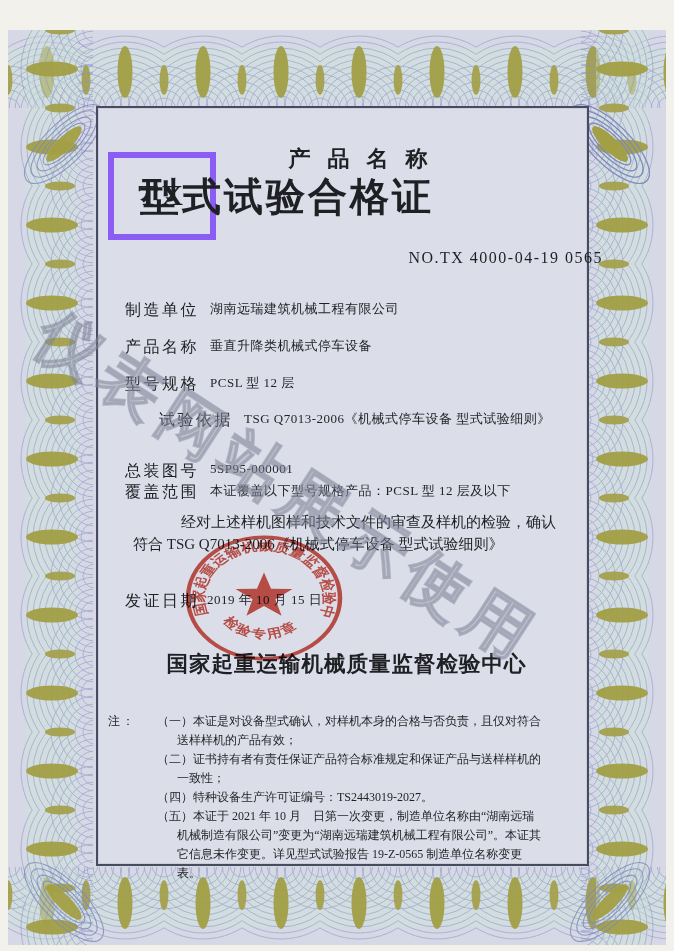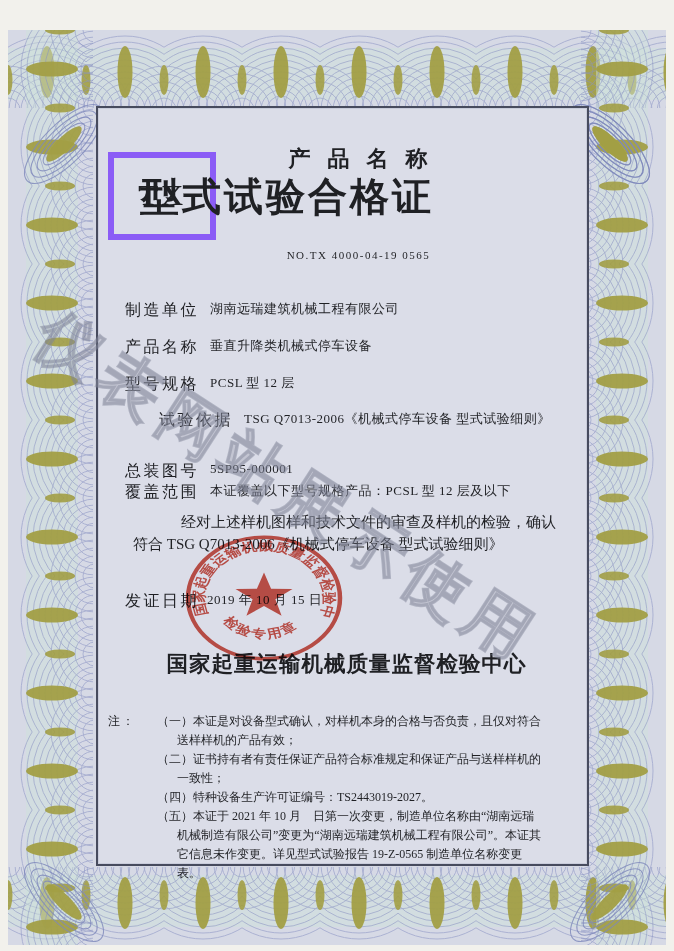--- a/index.html
+++ b/index.html
@@ -20,21 +20,21 @@
   
   #cert{position:absolute;left:96px;top:106px;width:489px;height:756px;background:#dbdde8;
         border:2px solid #474b5e;box-shadow:inset 0 0 0 1px #c9ccdb;z-index:2;color:#1f2024;}
   .abs{position:absolute;}
   #tx-box{left:10px;top:44px;width:96px;height:76px;border:6px solid #8b5cf6;
           text-align:center;line-height:74px;font-size:30px;font-weight:bold;letter-spacing:3px;}
   #title-small{top:36px;left:24px;right:-24px;text-align:center;font-size:22px;font-weight:600;
                letter-spacing:17px;white-space:nowrap;}
   #title-large{top:62px;left:42px;right:-42px;text-align:left;font-size:39px;font-weight:bold;
                letter-spacing:3px;white-space:nowrap;}
-  #cert-no{top:141px;left:16px;right:-16px;text-align:center;font-size:11px;letter-spacing:1.5px;}
+  #cert-no{top:141px;left:16px;right:-16px;text-align:right;font-size:16px;letter-spacing:1.5px;}
   .frow{position:absolute;left:0;right:0;height:22px;}
   .flabel{position:absolute;left:27px;font-size:16px;letter-spacing:2.5px;white-space:nowrap;}
   .fvalue{position:absolute;left:112px;font-size:13px;letter-spacing:0.5px;white-space:nowrap;}
   #row0{top:192px;padding-left:36px;} #row1{top:229px;} #row2{top:266px;padding-left:24px;}
   #row3{top:302px;margin-left:34px;} #row4{top:328px;margin-top:25px;} #row5{top:374px;}
   #conclusion{top:403px;left:35px;width:434px;font-size:15px;line-height:22px;text-indent:48px;}
   #date-row{top:483px;left:0;right:0;height:22px;}
   #authority{top:541px;left:4px;right:-4px;text-align:center;font-size:21.5px;font-weight:bold;
              letter-spacing:1px;white-space:nowrap;}
   #notes{top:604px;left:10px;width:438px;display:flex;font-size:12px;line-height:19px;}

